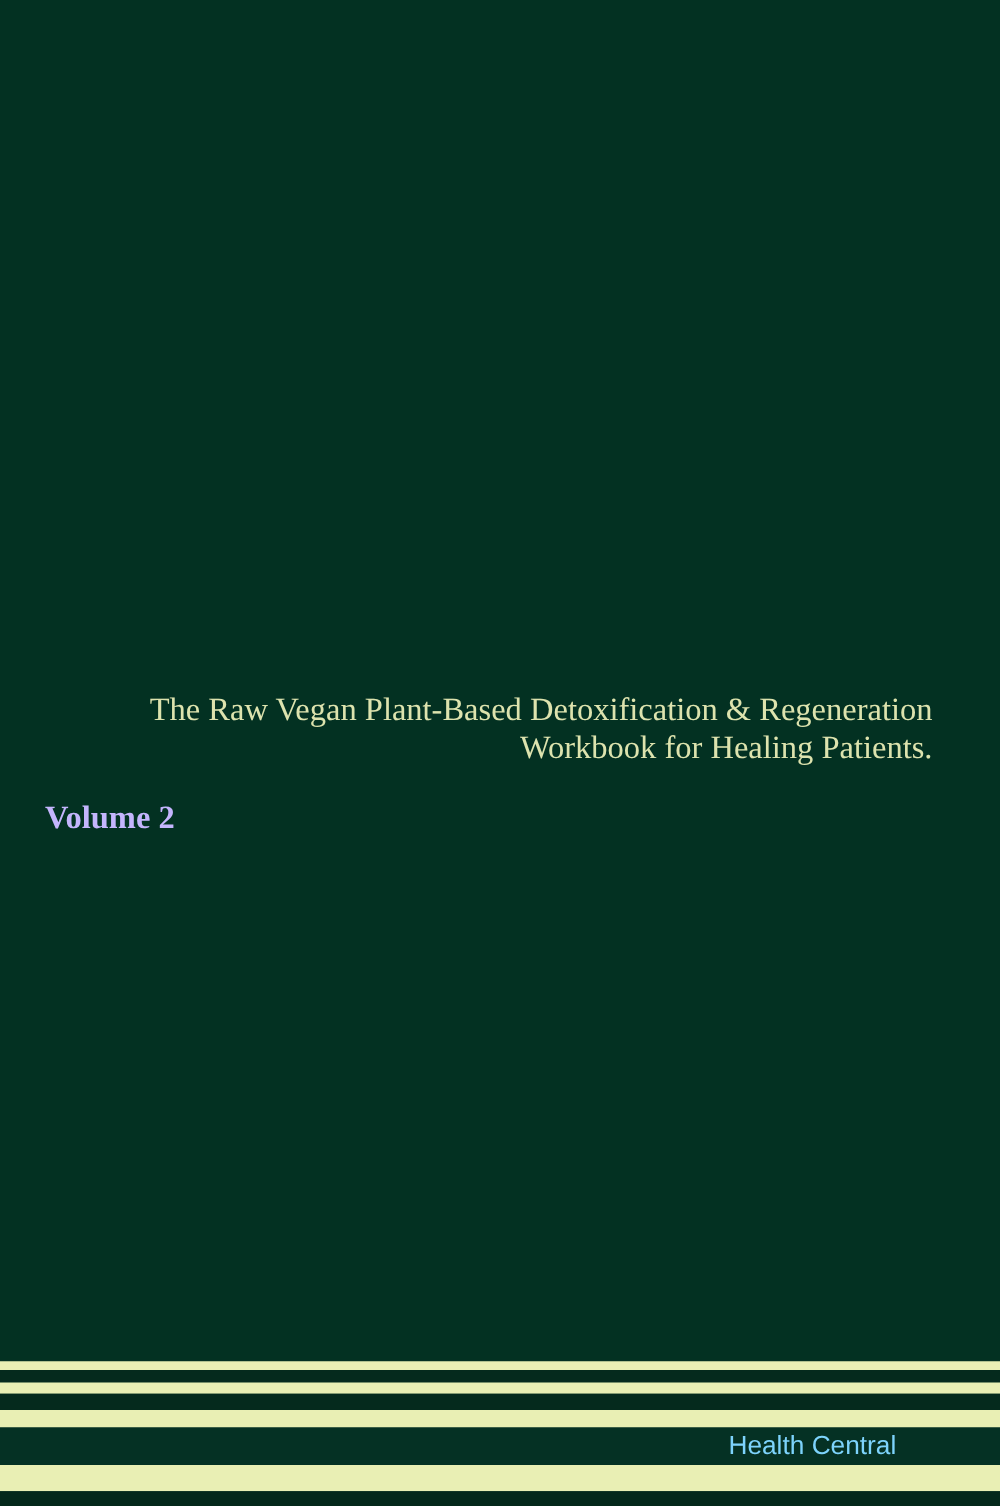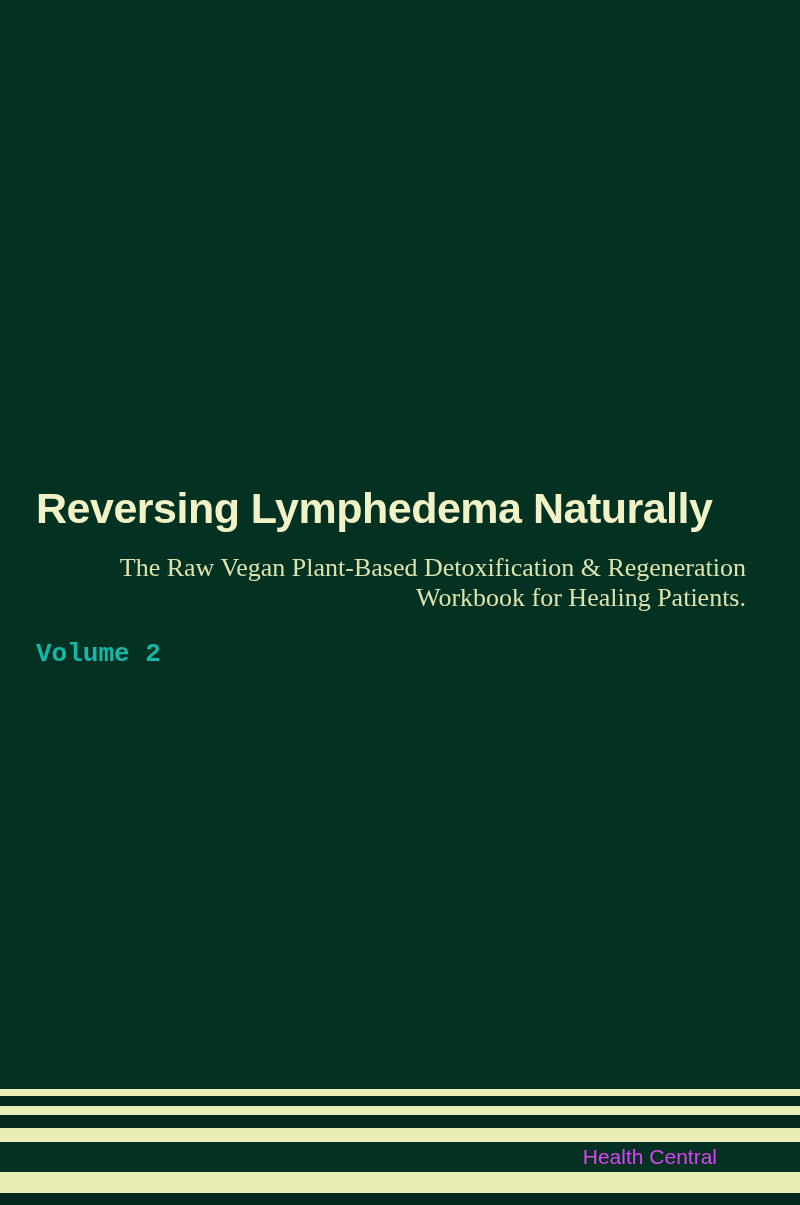--- a/index.html
+++ b/index.html
@@ -39,25 +39,25 @@
     font-size: 26px;
     line-height: 30px;
     color: #dde3ae;
     text-align: right;
   }
   .volume {
     position: absolute;
     left: 36px;
     top: 639px;
     margin: 0;
-    font-family: Liberation Mono, monospace;
+    font-family: Liberation Serif, serif;
     font-weight: 700;
     font-size: 26px;
     line-height: 30px;
-    color: #14b8a6;
+    color: #c4b5fd;
   }
   .stripe {
     position: absolute;
     left: 0;
     width: 800px;
   }
   .pale { background: #e9efb4; }
   .darkstripe { background: #052a1d; }
   .s1 { top: 1089px; height: 7px; }
   .d1 { top: 1096px; height: 10px; }
@@ -72,31 +72,30 @@
     height: 30px;
     background: #053124;
     text-align: right;
     box-sizing: border-box;
     padding-right: 83px;
   }
   .publisher-band span {
     font-family: "Liberation Sans", "DejaVu Sans", sans-serif;
     font-size: 21px;
     line-height: 30px;
-    color: #d946ef;
+    color: #7dd3fc;
   }
   .s4 { top: 1172px; height: 21px; }
   .d3 { top: 1193px; height: 12px; background: #04281b; }
 </style>
 </head>
 <body>
 
 <div class="cover">
 
-  <h1 class="title">Reversing Lymphedema Naturally</h1>
 
   <p class="subtitle">The Raw Vegan Plant-Based Detoxification &amp; Regeneration Workbook for Healing Patients.</p>
 
   <p class="volume">Volume 2</p>
 
   <div class="stripe pale s1"></div>
   <div class="stripe darkstripe d1"></div>
   <div class="stripe pale s2"></div>
   <div class="stripe darkstripe d2"></div>
   <div class="stripe pale s3"></div>

